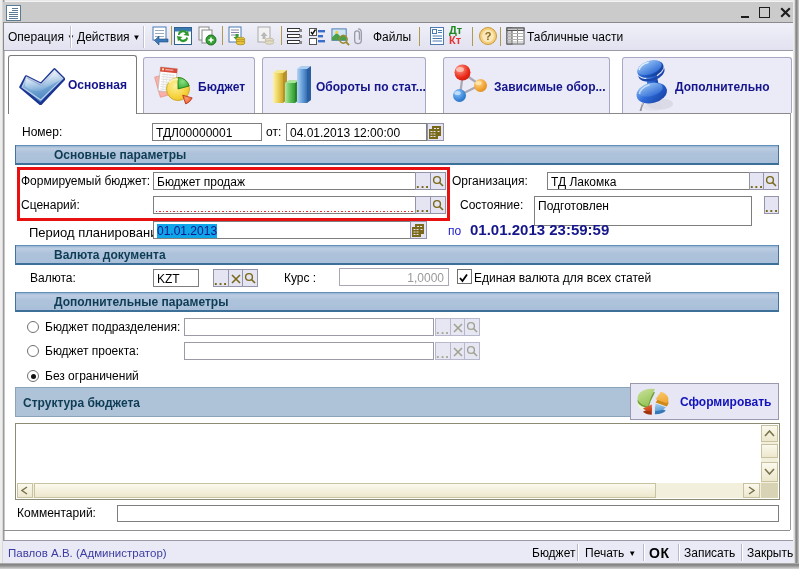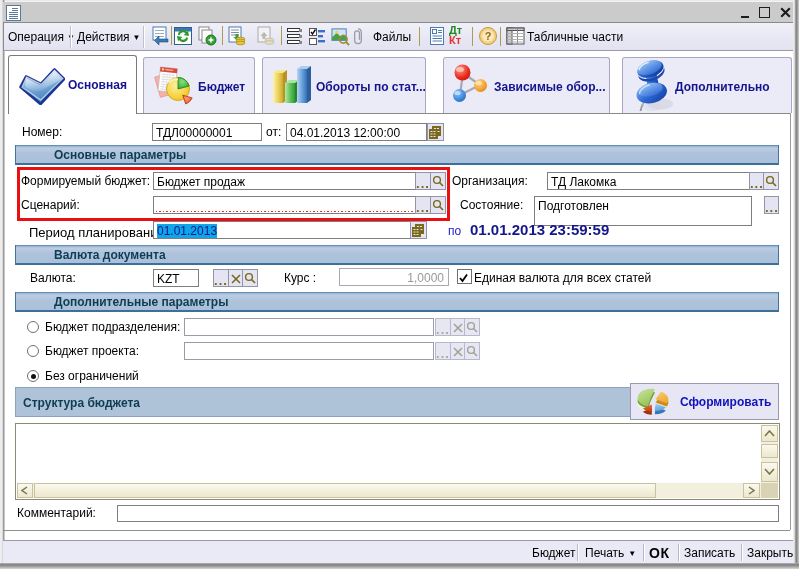--- a/index.html
+++ b/index.html
@@ -568,20 +568,21 @@
     </svg>
   <div style="position:absolute;right:1px;bottom:1px;width:17px;height:15px;background:#d8d3b4;"></div>
 </div>
 
 <span class="lbl" style="left:17px;top:506px">Комментарий:</span>
 <div class="fld" style="left:117px;top:505px;width:662px;height:17px;"></div>
 
 <div class="a" style="left:3px;top:530px;width:787px;height:1px;background:#909090;"></div>
 
 <div id="status">
+  <span class="sbtn" style="left:5px;color:#3c3ca2;font-size:11.5px;top:6px;">Павлов А.В. (Администратор)</span>
   <span class="sbtn" style="left:529px;">Бюджет</span>
   <div class="ssep" style="left:574px"></div>
   <span class="sbtn" style="left:582px;">Печать<span style="font-size:8px;vertical-align:1px;margin-left:4px">▼</span></span>
   <div class="ssep" style="left:640px"></div>
   <span class="sbtn" style="left:646px;font-weight:bold;font-size:14px;top:4px;letter-spacing:0.5px;">ОК</span>
   <div class="ssep" style="left:675px"></div>
   <span class="sbtn" style="left:681px;">Записать</span>
   <div class="ssep" style="left:738px"></div>
   <span class="sbtn" style="left:744px;">Закрыть</span>
 </div>

